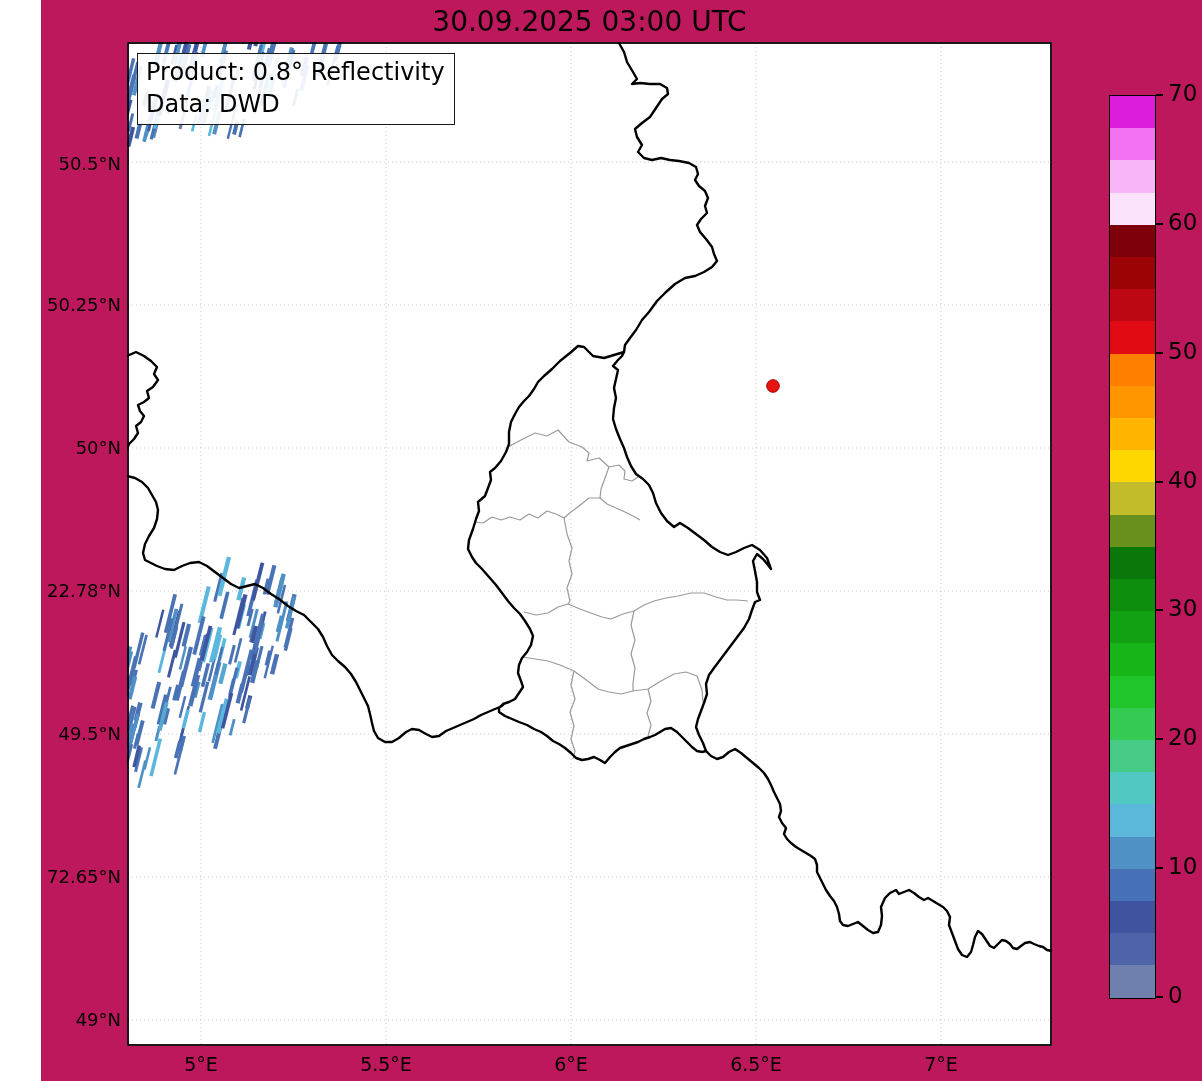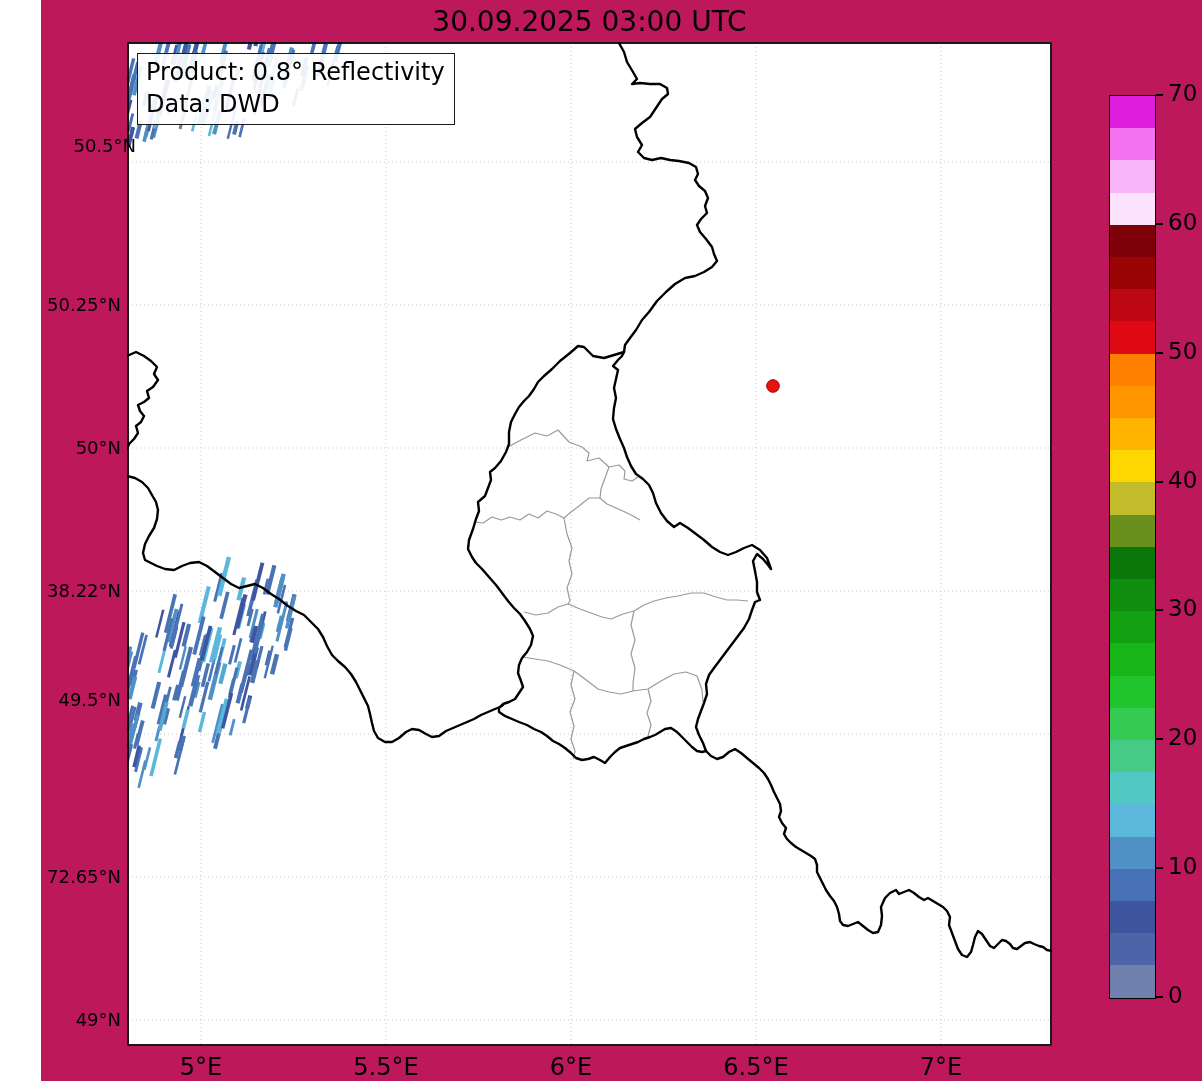--- a/index.html
+++ b/index.html
@@ -11,21 +11,21 @@
     position:absolute;left:86px;top:5px;width:925px;text-align:center;
     font-size:28px;color:#000;
   }
   #map-svg{position:absolute;left:86px;top:42px;}
   #info-box{
     position:absolute;left:96px;top:53px;
     background:rgba(255,255,255,0.9);border:1.6px solid #1a1a1a;
     padding:3px 9px 4px 8px;font-size:24px;line-height:1.32;color:#000;
   }
   .ytick{position:absolute;left:0;width:80px;text-align:right;font-size:18px;color:#000;}
-  .xtick{position:absolute;width:110px;text-align:center;font-size:24px;color:#000;}
+  .xtick{position:absolute;width:110px;text-align:center;font-size:19px;color:#000;}
   #colorbar{position:absolute;border:1.6px solid #000;overflow:hidden;}
   .cb-seg{width:100%;}
   .cb-tick{position:absolute;height:1.8px;background:#000;}
   .cb-ticklabel{position:absolute;font-size:23px;color:#000;}
   #cb-unit{
     position:absolute;left:1150px;top:532px;width:56px;text-align:center;
     font-size:23px;color:#000;transform:rotate(-90deg);
   }
 </style>
 </head>
@@ -301,25 +301,25 @@
       <circle cx="732" cy="386" r="6.3" fill="#e8140f" stroke="#a00000" stroke-width="1"></circle>
       <rect x="87" y="43" width="923" height="1002" fill="none" stroke="#000000" stroke-width="1.8"></rect>
     </svg>
 
   <div id="info-box">
     <div>Product: 0.8° Reflectivity</div>
     <div>Data: DWD</div>
   </div>
 
   <div id="axis-labels">
-      <div class="ytick" style="top: 135px; padding-left: 15px;">50.5°N</div>
+      <div class="ytick" style="top: 153px;">50.5°N</div>
       <div class="ytick" style="top: 294px;">50.25°N</div>
       <div class="ytick" style="top: 437px;">50°N</div>
-      <div class="ytick" style="top: 580px;">38.22°N</div>
-      <div class="ytick" style="top: 689px;">49.5°N</div>
+      <div class="ytick" style="top: 580px;">22.78°N</div>
+      <div class="ytick" style="top: 723px;">49.5°N</div>
       <div class="ytick" style="top: 866px;">72.65°N</div>
       <div class="ytick" style="top: 1009px;">49°N</div>
       <div class="xtick" style="left: 105px; top: 1053px;">5°E</div>
       <div class="xtick" style="left: 290px; top: 1053px;">5.5°E</div>
       <div class="xtick" style="left: 475px; top: 1053px;">6°E</div>
       <div class="xtick" style="left: 660px; top: 1053px;">6.5°E</div>
       <div class="xtick" style="left: 845px; top: 1053px;">7°E</div>
     </div>
 
   <div id="colorbar" style="left: 1068px; top: 95px; width: 45px; height: 902px;">

